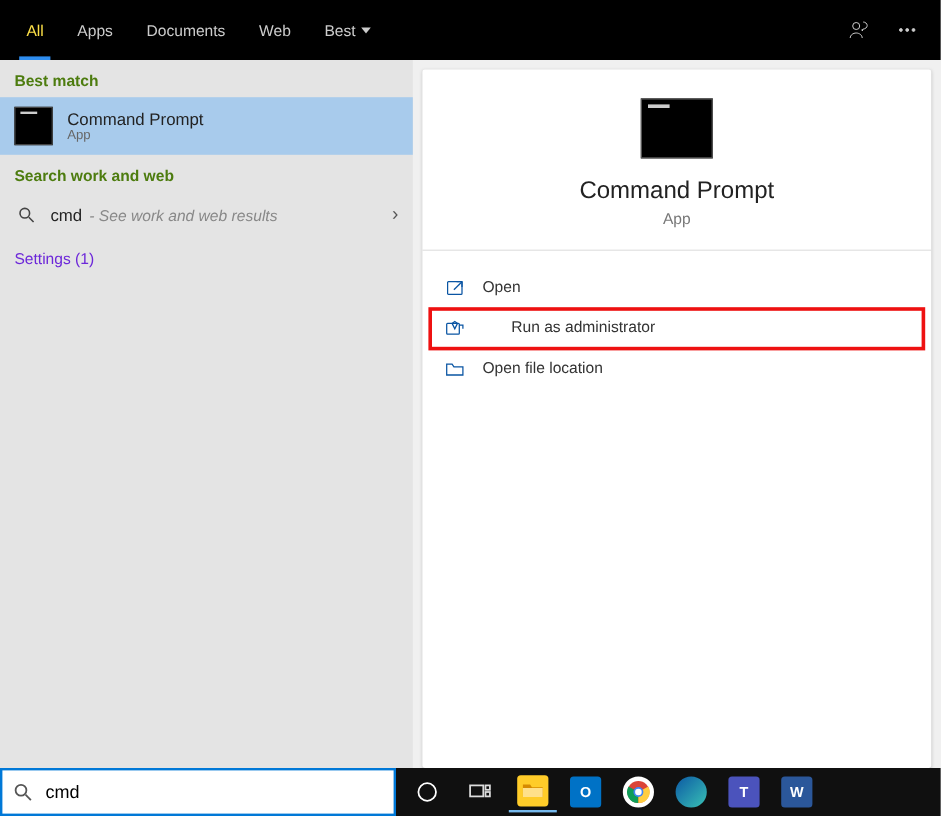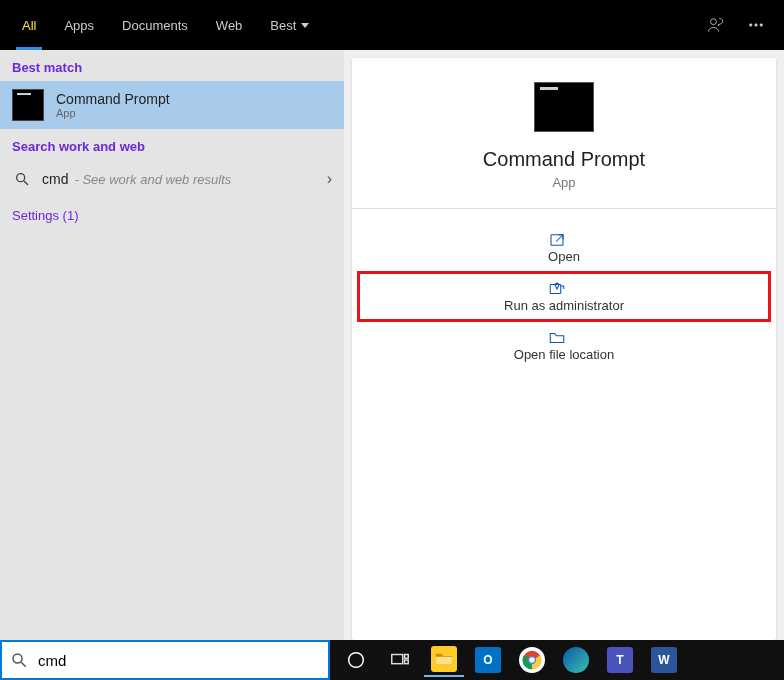--- a/index.html
+++ b/index.html
@@ -13,44 +13,44 @@
   .tabbar .chev { width:0;height:0;border-left:4px solid transparent;border-right:4px solid transparent;border-top:5px solid #ccc;margin-left:5px;}
   .tabbar .spacer { flex:1; }
   .tabbar .iconbtn { width:40px; height:40px; display:flex; align-items:center; justify-content:center; cursor:pointer; }
   .tabbar svg { stroke:#ccc; fill:none; }
 
   
   .content { display:flex; height: calc(100% - 50px - 40px); }
   .left { width: 344px; background:#e4e4e4; display:flex; flex-direction:column; }
   .right { flex:1; background:#fff; margin:8px 8px 0 8px; border-radius:2px; box-shadow:0 1px 3px rgba(0,0,0,.15); }
 
-  .section-header { font-weight:600; font-size:13px; color:#6d28d9; padding:10px 12px 6px; }
+  .section-header { font-weight:600; font-size:13px; color:#4d7c0f; padding:10px 12px 6px; }
   .result { display:flex; align-items:center; padding:8px 12px; cursor:pointer; }
   .result.selected { background:#a8cbec; }
   .thumb { width:32px; height:32px; background:#000; border:1px solid #444; display:flex; align-items:flex-start; justify-content:flex-start; padding:3px 4px; margin-right:12px;}
   .thumb .bar { width:14px;height:2px;background:#ccc;}
   .result .title { font-size:14px; color:#222; }
   .result .sub { font-size:11px; color:#666; }
   .search-row { display:flex; align-items:center; padding:10px 12px; cursor:pointer; }
   .search-row .mag { width:20px; display:flex; justify-content:center; margin-right:10px;}
   .search-row .term { font-size:14px; color:#222;}
   .search-row .hint { font-size:13px; color:#888; margin-left:6px;font-style:italic;}
   .search-row .chevr { margin-left:auto; color:#555; font-size:16px;}
   .settings-row { font-size:13px; color:#6d28d9; padding:10px 12px; }
 
   
   .detail-top { display:flex; flex-direction:column; align-items:center; padding:24px 12px 18px; border-bottom:1px solid #e0e0e0;}
   .bigthumb { width:60px;height:50px;background:#000;border:1px solid #555;padding:4px 5px;}
   .bigthumb .bar{width:18px;height:3px;background:#ccc;}
   .detail-title { font-size:20px; color:#222; margin-top:16px;}
   .detail-sub { font-size:13px; color:#777; margin-top:4px;}
   .actions { padding:14px 6px; }
-  .action { display:flex; align-items:center; padding:8px 12px; font-size:13px; color:#333; cursor:pointer;flex-direction:column; }
+  .action { display:flex; padding:8px 12px; font-size:13px; color:#333; cursor:pointer; }
   .action svg { margin-right:14px; stroke:#0a55a3; fill:none; stroke-width:1.4;}
-  .action.highlight { outline:3px solid #e11; outline-offset:-2px;}
+  .action.highlight { outline:3px solid #e11; outline-offset:-2px;gap:24px;}
 
   
   .bottom { position:absolute; left:0; right:0; bottom:0; height:40px; display:flex; }
   .searchbox { width:330px; height:40px; border:2px solid #0078d7; background:#fff; display:flex; align-items:center; padding:0 8px; }
   .searchbox svg { stroke:#555; fill:none; margin-right:10px;}
   .searchbox input { border:none; outline:none; font-size:15px; flex:1; background:transparent;}
   .taskbar { flex:1; background:#101010; display:flex; align-items:center; padding:0 6px; gap:4px;}
   .tbicon { width:40px; height:34px; display:flex; align-items:center; justify-content:center; cursor:pointer;}
   .tbicon.active { border-bottom:2px solid #76b9ed;}
   .appicon { width:26px;height:26px;border-radius:3px;display:flex;align-items:center;justify-content:center;font-size:12px;font-weight:bold;color:#fff;}

